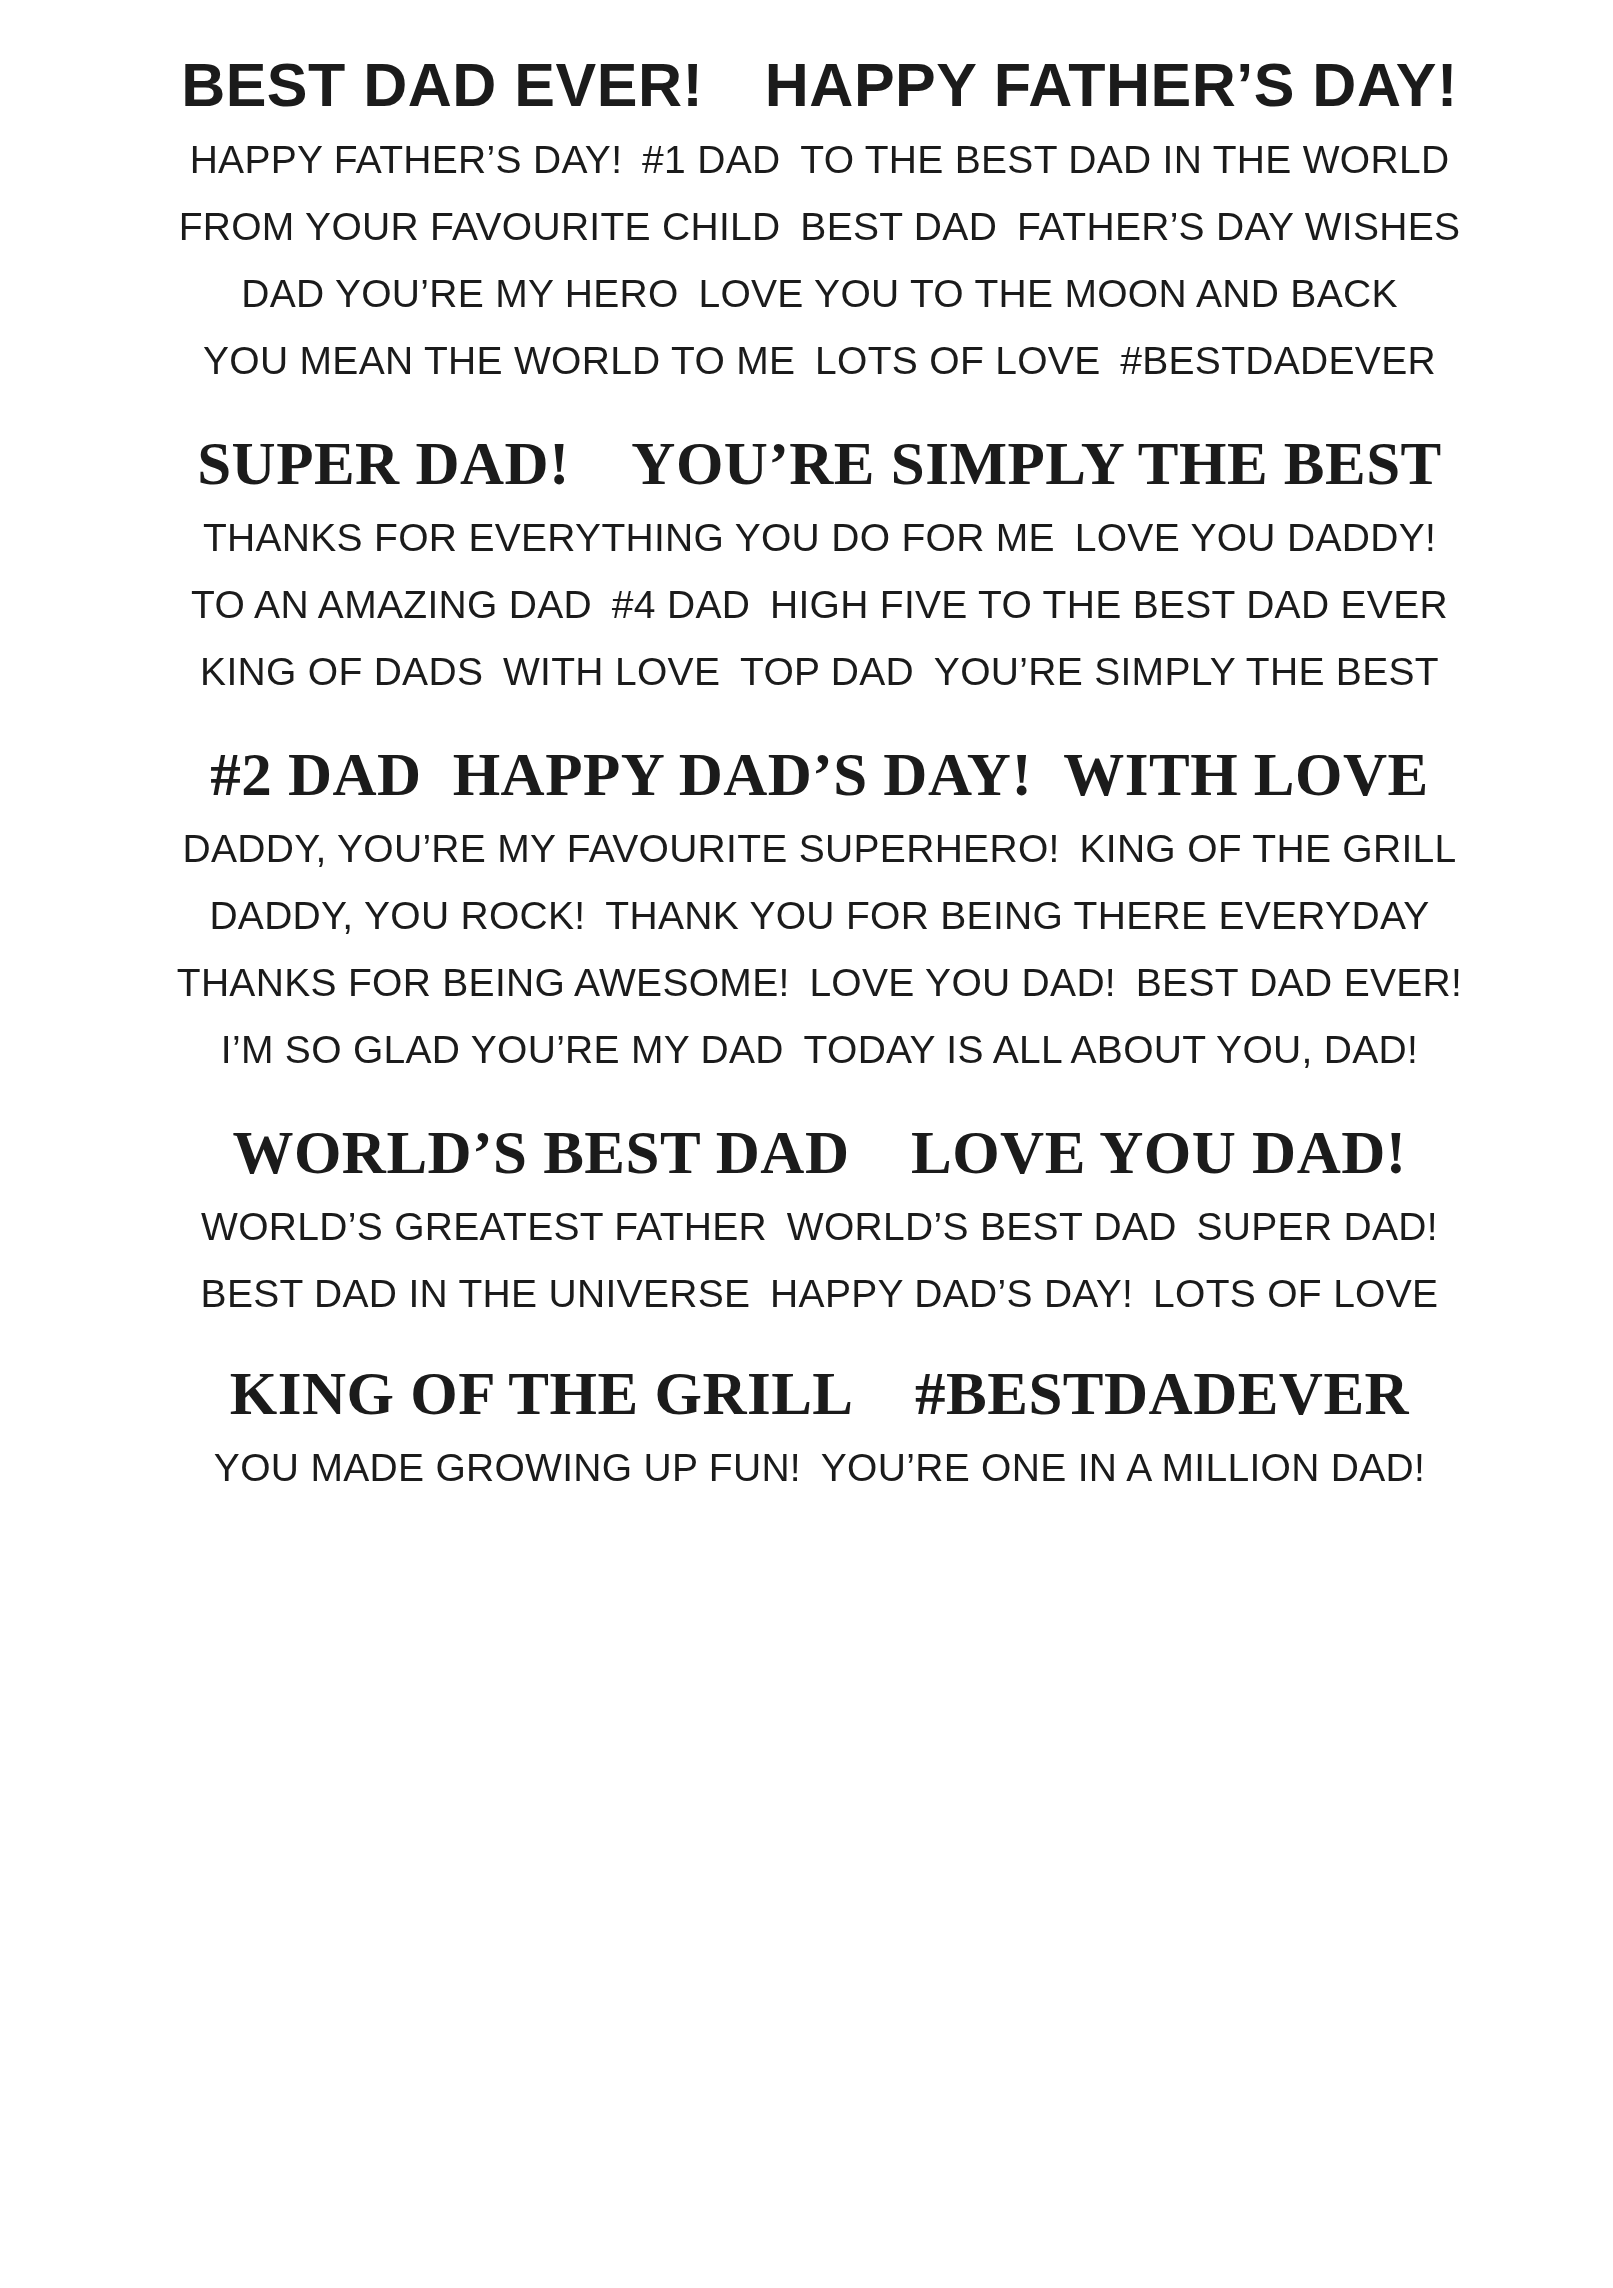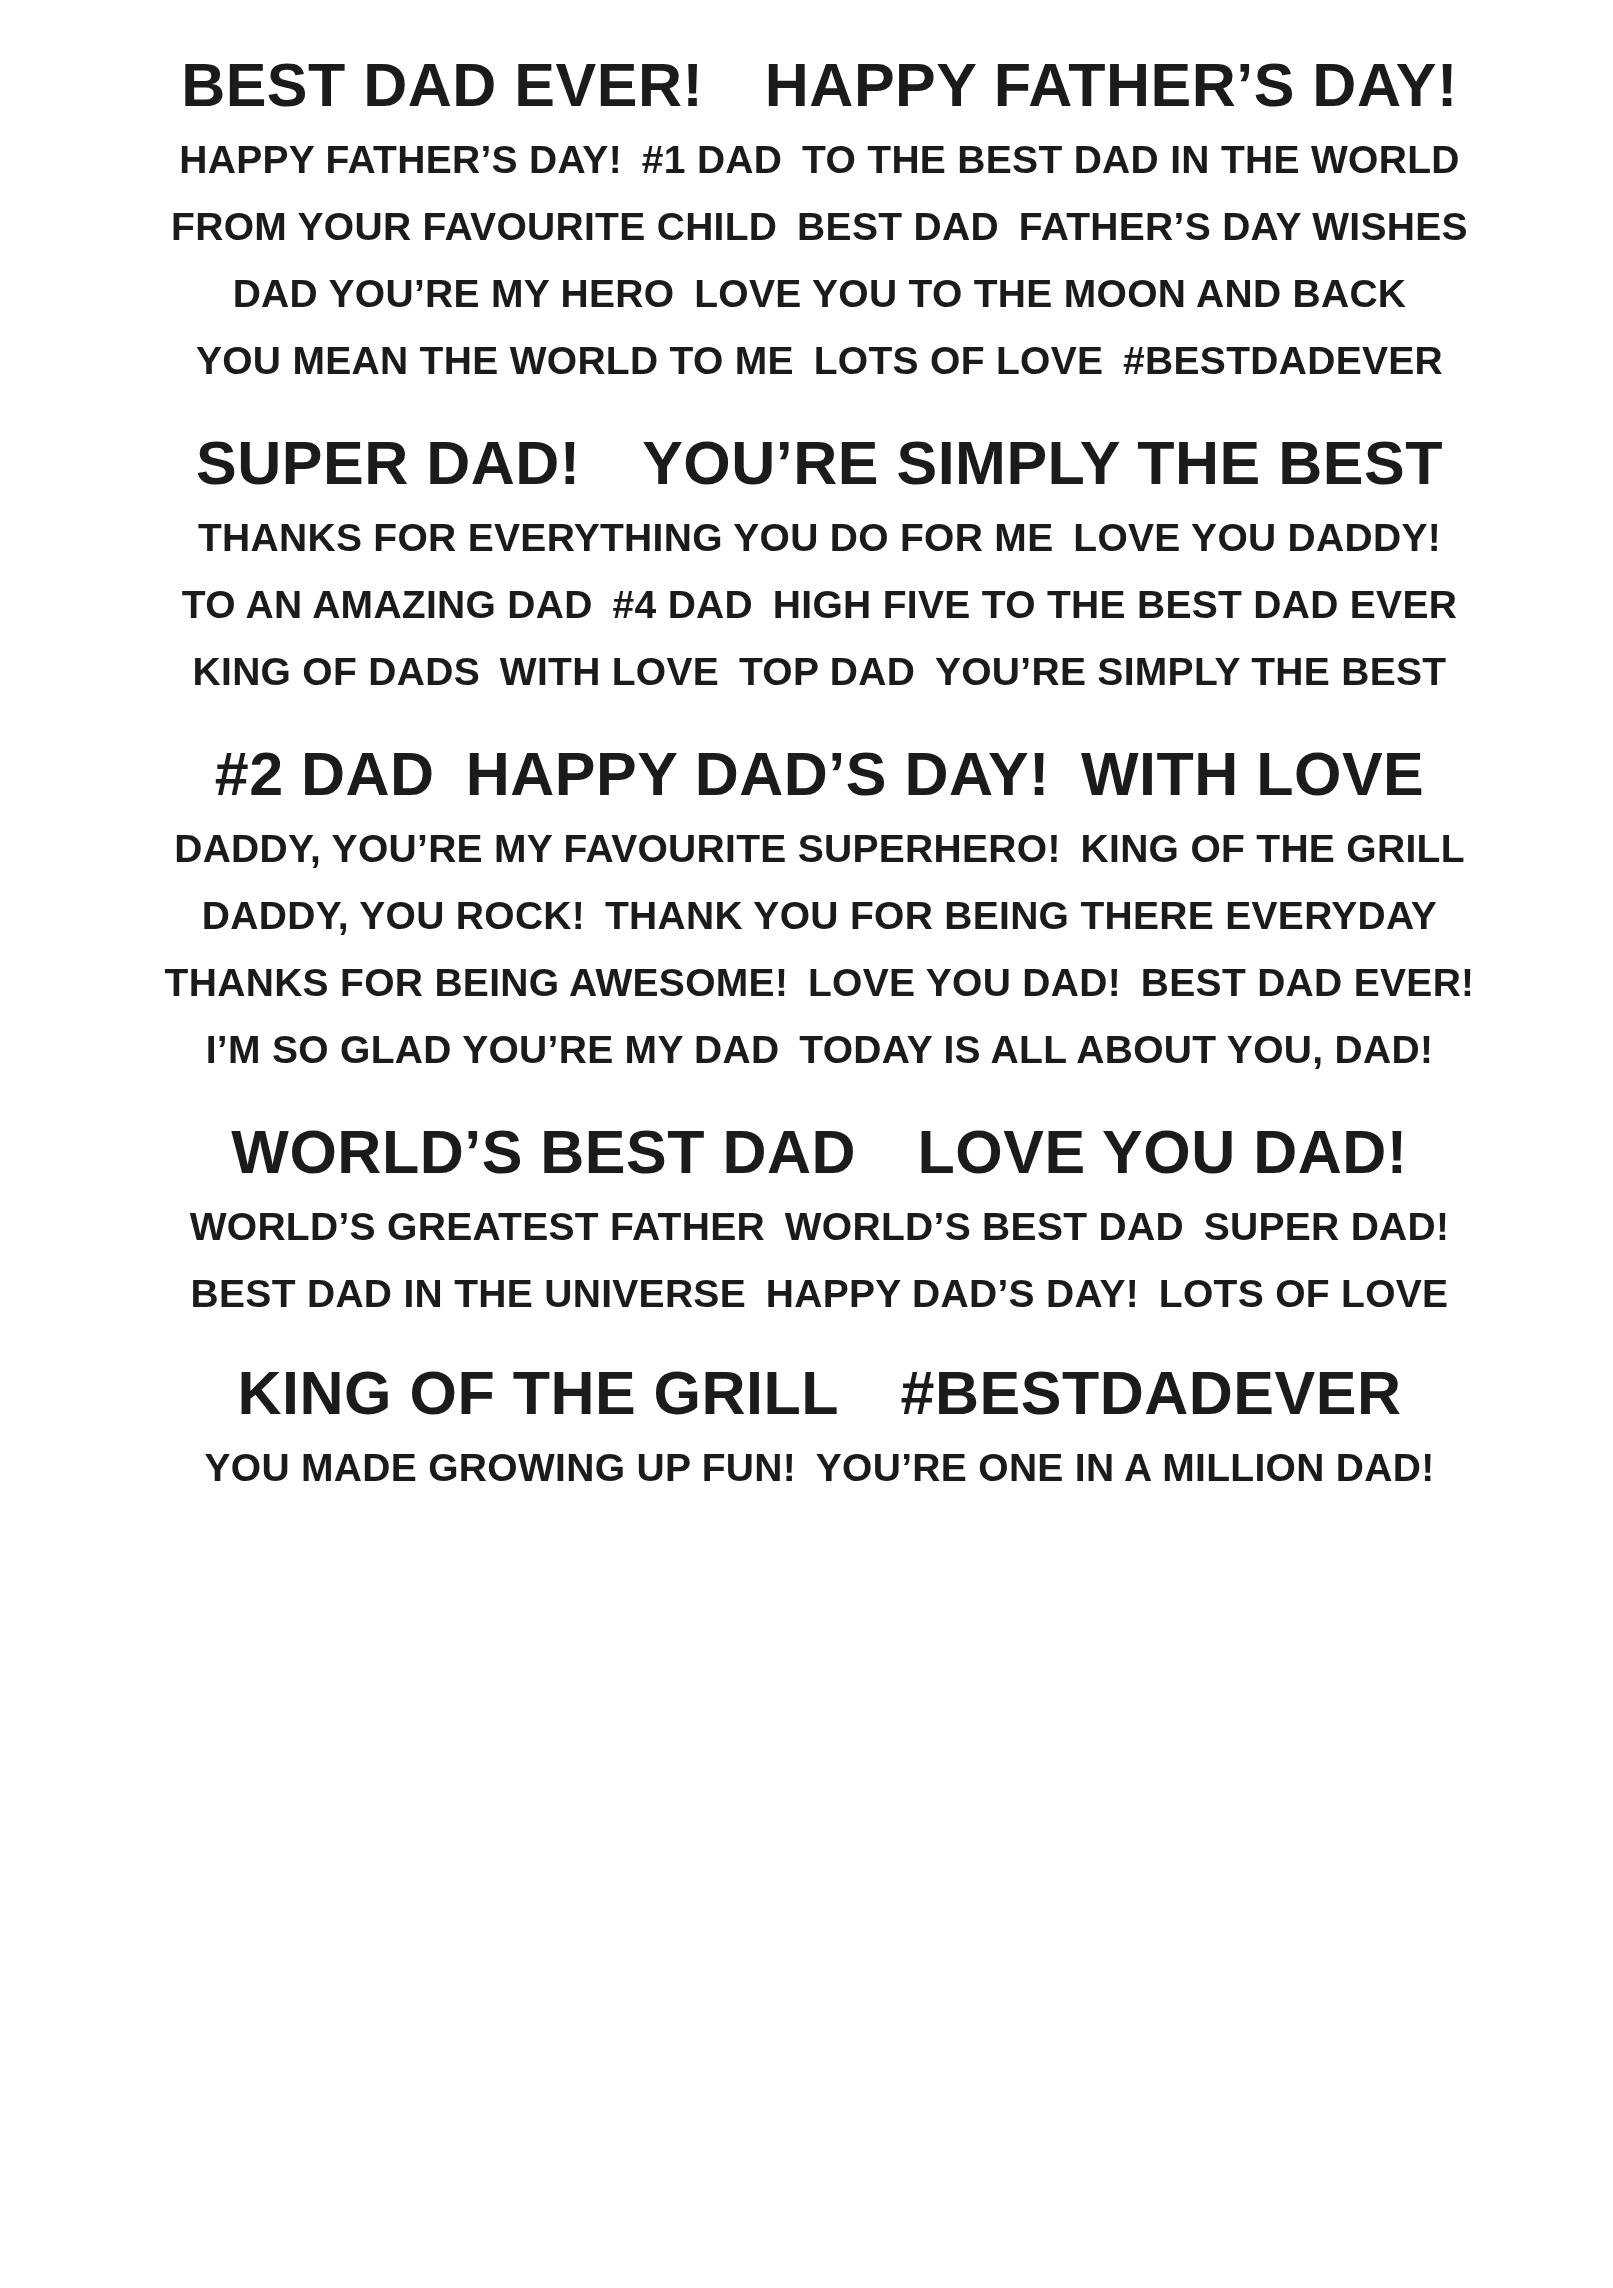--- a/index.html
+++ b/index.html
@@ -37,27 +37,28 @@
     line-height: 1.0;
     letter-spacing: 0.5px;
     margin-bottom: 24px;
     margin-top: 7.4px;
   }
   .tier-md {
     font-size: 39px;
     line-height: 1.0;
     letter-spacing: 0.3px;
     margin-bottom: 28px;
-    font-weight: 700;
+    font-weight: 400;
   }
   .tier-md.last-of-group {
     margin-bottom: 31px;
   }
   .gap-before {
     margin-top: 22px;
+    font-family: Liberation Serif, serif;
   }
 </style>
 </head>
 <body>
 
 <div class="sheet">
 
   <div class="line tier-xl">BEST DAD EVER! HAPPY FATHER’S DAY!</div>
 
   <div class="line tier-md">HAPPY FATHER’S DAY! #1 DAD TO THE BEST DAD IN THE WORLD</div>

